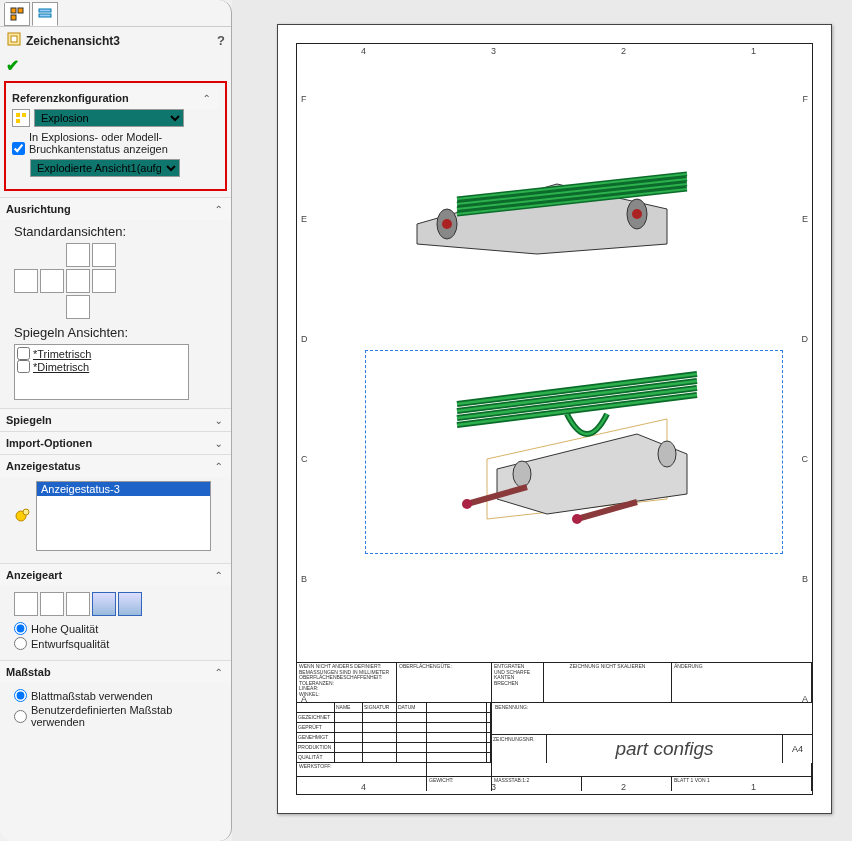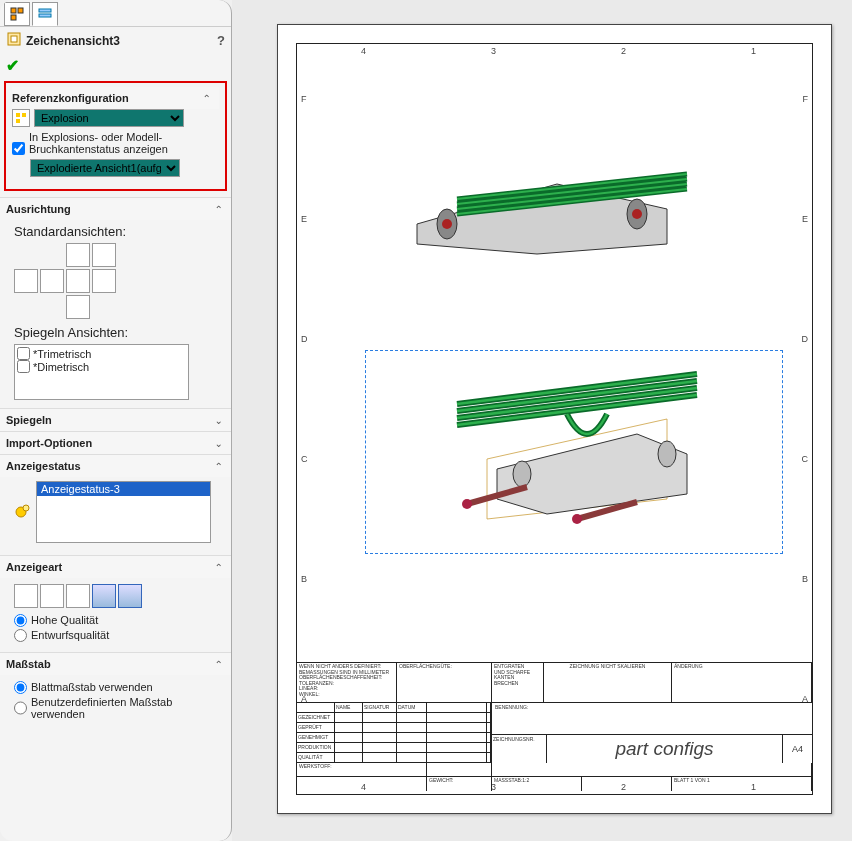--- a/index.html
+++ b/index.html
@@ -23,27 +23,27 @@
 .row { display: flex; align-items: center; margin-bottom: 4px; }
 select { font-size: 11px; padding: 1px 2px; border: 1px solid #999; background: #0f766e; }
 .sel-wide { width: 150px; }
 .cb { display: flex; align-items: flex-end; gap: 4px; margin: 4px 0; }
 .cb input { margin-top: 2px; }
 .lbl { font-size: 13px; margin-bottom: 4px; display: block; }
 .view-grid { display: grid; grid-template-columns: repeat(4, 24px); grid-auto-rows: 24px; gap: 2px; margin-bottom: 6px; }
 .vbtn { width: 24px; height: 24px; border: 1px solid #999; background: #fff; }
 .empty { border: 0; background: transparent; }
 .listbox { border: 1px solid #999; background: #fff; width: 175px; height: 56px; padding: 2px; font-size: 11px; }
-.li { display: flex; align-items: center; gap: 3px; }
-.status-box { border: 1px solid #999; background: #fff; width: 175px; height: 62px; }
+.li { display: flex; align-items: center; gap: 3px; text-decoration: underline; }
+.status-box { border: 1px solid #999; background: #fff; width: 175px; height: 70px; }
 .selrow { background: #1e63c8; color: #fff; padding: 1px 4px; font-size: 11px; }
 .disp-row { display: flex; gap: 2px; margin: 2px 0 6px 0; }
 .dbtn { width: 24px; height: 24px; border: 1px solid #999; background: #fff; }
 .dbtn.cube { background: linear-gradient(#ddf,#9bd); border: 1px solid #36b; }
-.radiolbl { display: flex; gap: 4px; font-size: 11px; margin: 2px 0; }
+.radiolbl { display: flex; align-items: center; gap: 4px; font-size: 11px; margin: 2px 0; }
 .canvas { flex: 1; background: #eaeaea; position: relative; }
 .sheet { position: absolute; left: 45px; top: 24px; width: 555px; height: 790px; background: #fff; box-shadow: 1px 1px 3px rgba(0,0,0,.3); border: 1px solid #444; }
 .sheet-inner { position: absolute; left: 18px; top: 18px; right: 18px; bottom: 18px; border: 1px solid #222; }
 .title-block { position: absolute; left: 0; right: 0; bottom: 0; height: 132px; border-top: 1px solid #222; font-size: 6px; color: #333; }
 .tb-row { display: flex; border-bottom: 1px solid #222; height: 22px; }
 .tb-cell { border-right: 1px solid #222; padding: 1px 2px; font-size: 5px; line-height: 1.1; overflow: hidden; }
 .tb-table { display: grid; grid-template-columns: 38px 28px 34px 30px 60px 1fr; font-size: 5px; }
 .tb-table div { border-right: 1px solid #222; border-bottom: 1px solid #222; padding: 1px; height: 10px; }
 .tb-big { font-size: 19px; color: #444; font-style: italic; display: flex; align-items: center; justify-content: center; }
 .drawing-sel { position: absolute; left: 68px; top: 306px; width: 418px; height: 204px; border: 1px dashed #2a7de1; }

